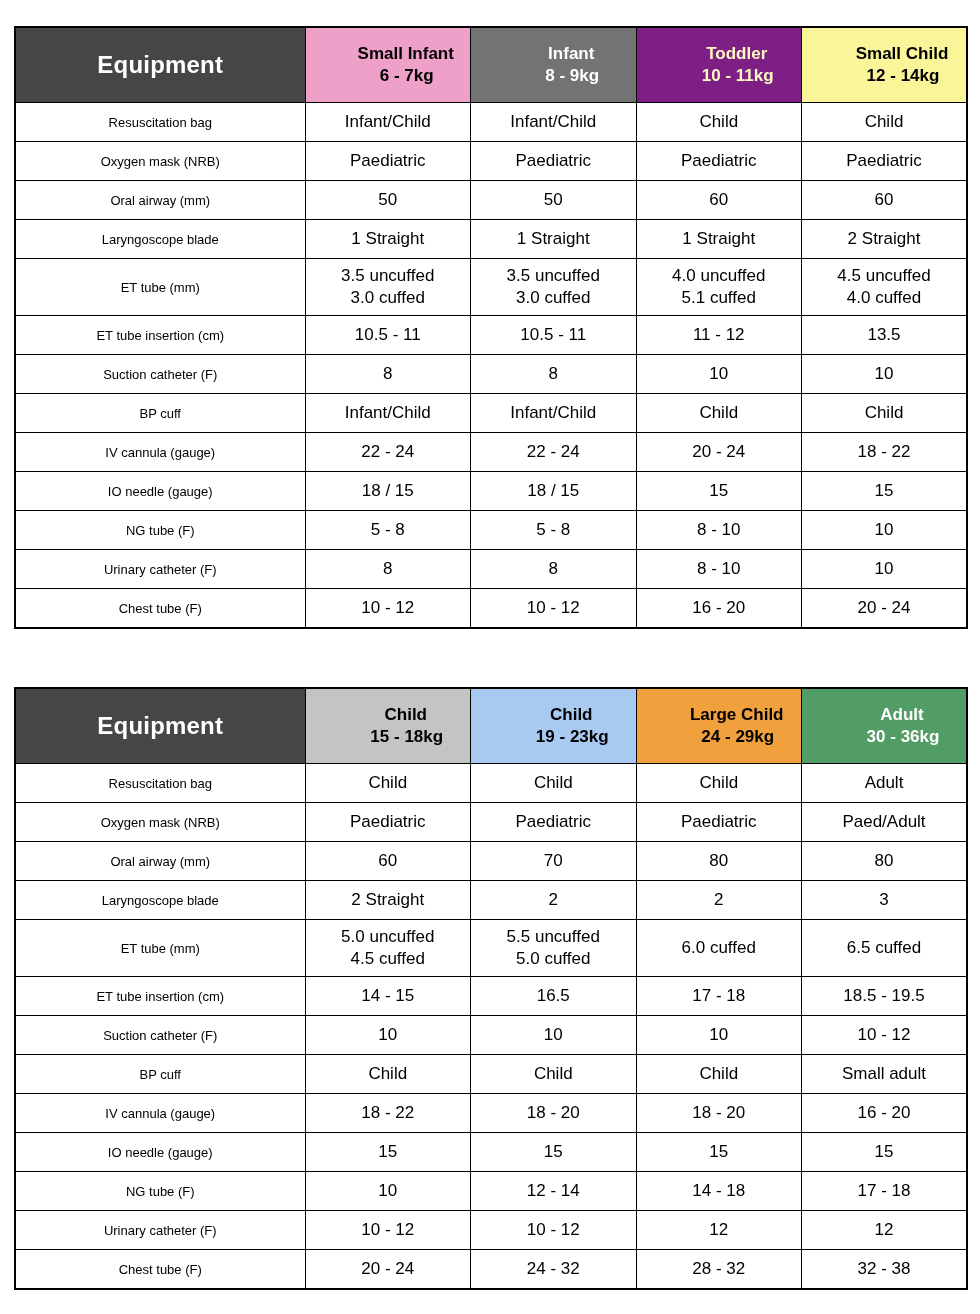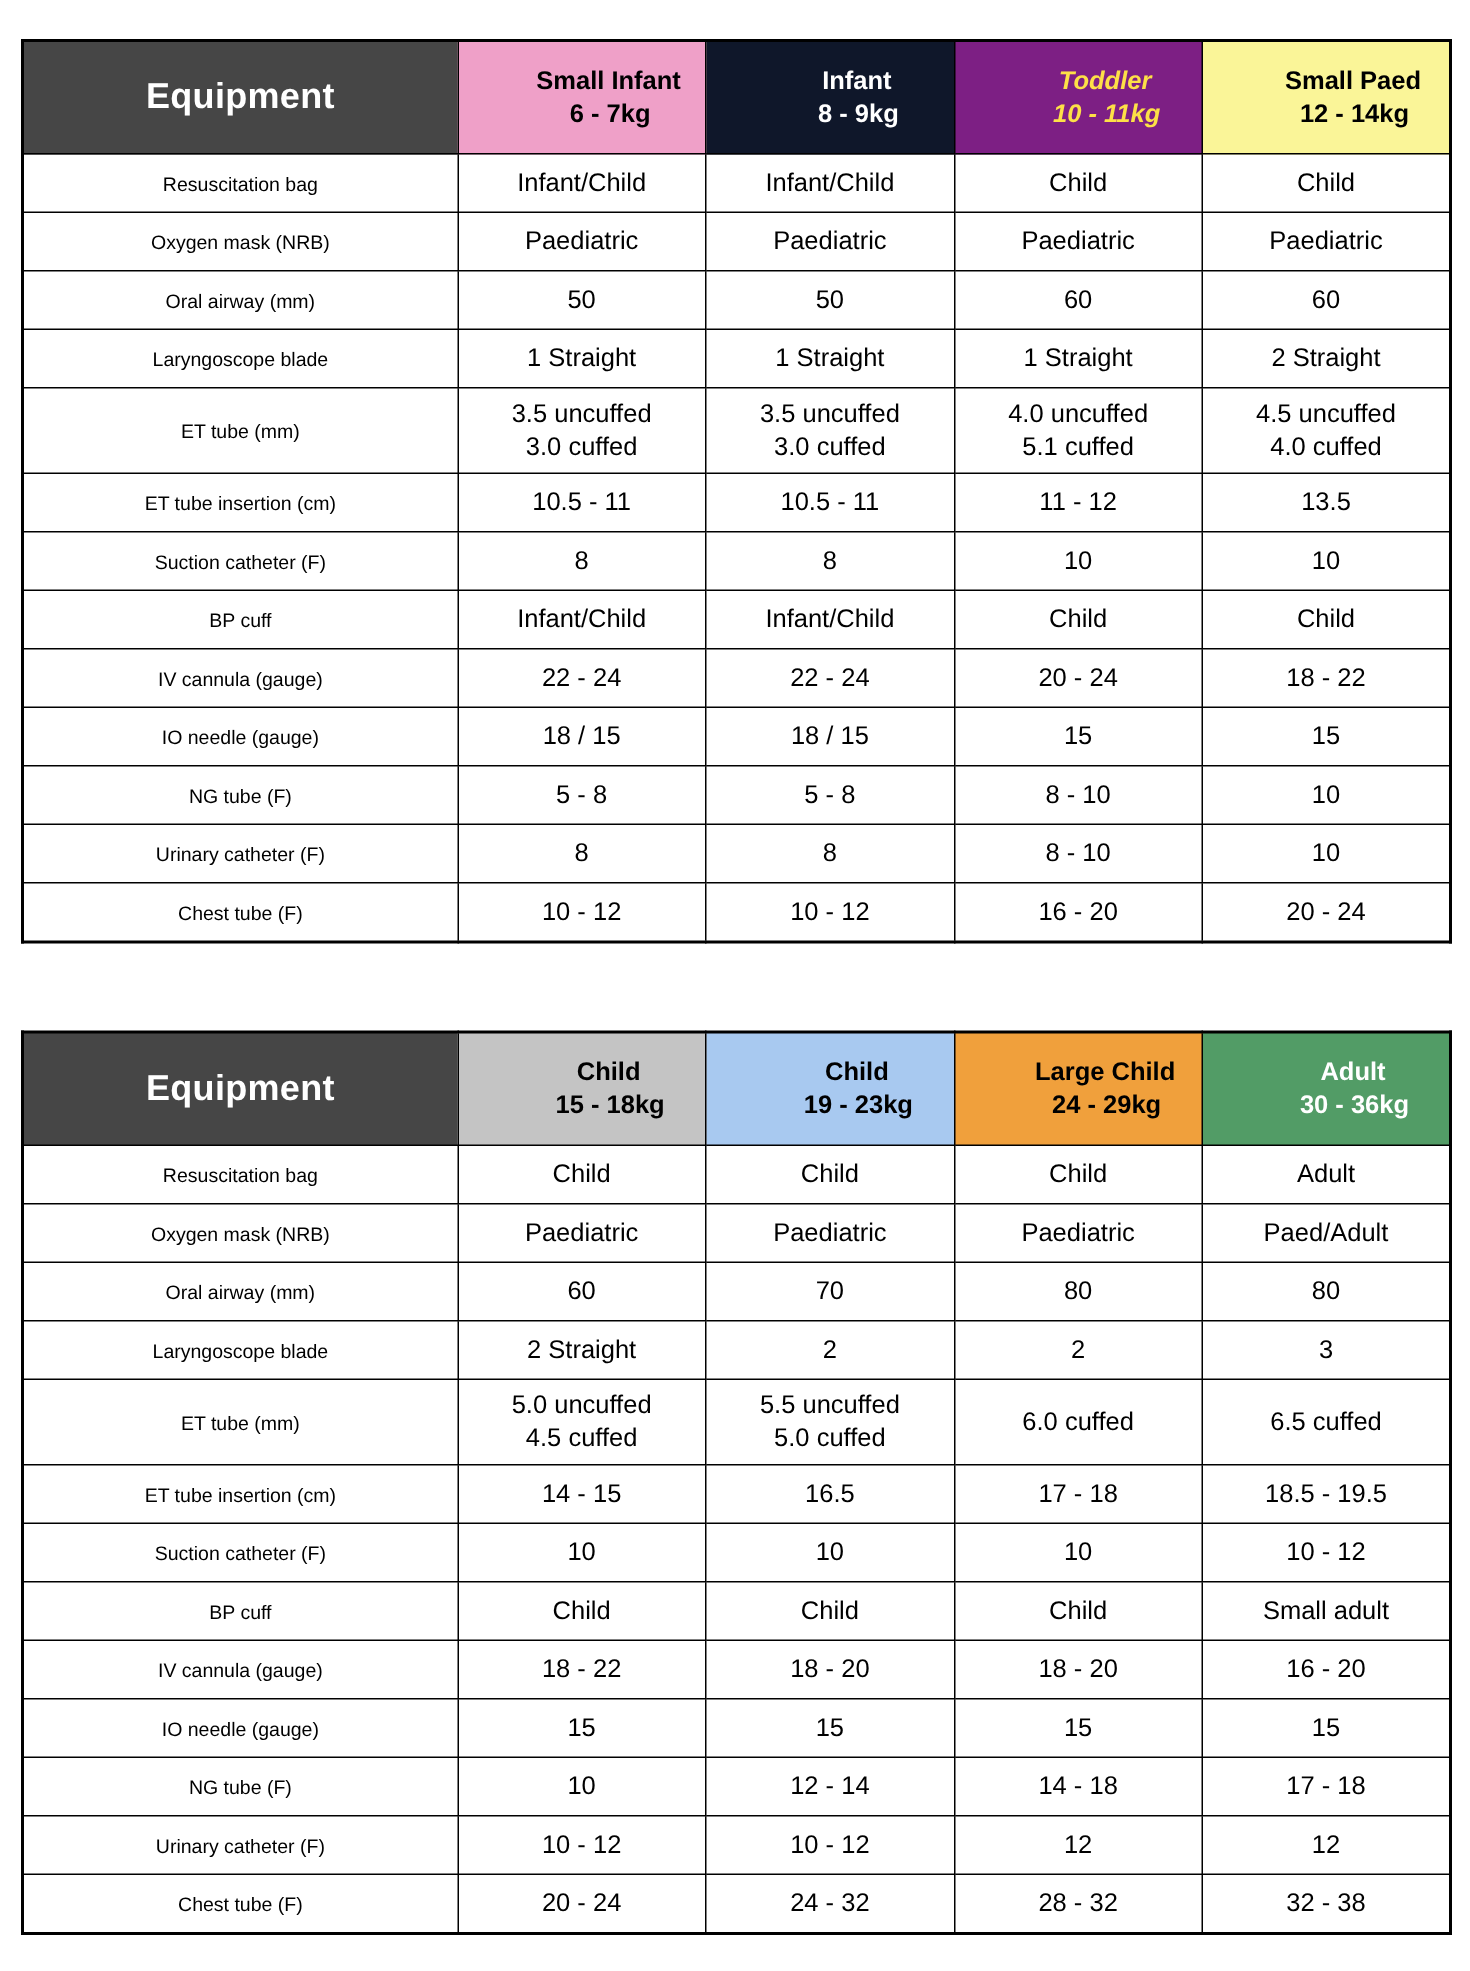--- a/index.html
+++ b/index.html
@@ -92,30 +92,30 @@
           <col class="c-data">
           <col class="c-data">
       </colgroup>
       <thead>
           <tr>
             <th class="hdr-equip">Equipment</th>
             <th class="hdr-band" style="background: rgb(239, 160, 200); color: rgb(0, 0, 0);">
               <span class="band-name">Small Infant</span>
               <span class="band-weight">6 - 7kg</span>
             </th>
-            <th class="hdr-band" style="background: #0f172a; color: rgb(255, 255, 255);">
+            <th class="hdr-band" style="background: #737373; color: rgb(255, 255, 255);">
               <span class="band-name">Infant</span>
               <span class="band-weight">8 - 9kg</span>
             </th>
-            <th class="hdr-band" style="background: rgb(125, 31, 132); color: #fde047; font-style: italic;">
+            <th class="hdr-band" style="background: rgb(125, 31, 132); color: #fef9c3;">
               <span class="band-name">Toddler</span>
               <span class="band-weight">10 - 11kg</span>
             </th>
             <th class="hdr-band" style="background: rgb(250, 245, 152); color: rgb(0, 0, 0);">
-              <span class="band-name">Small Paed</span>
+              <span class="band-name">Small Child</span>
               <span class="band-weight">12 - 14kg</span>
             </th>
           </tr>
         </thead>
       <tbody>
           <tr>
             <td class="equip-label">Resuscitation bag</td>
             <td class="val">
               <span class="line">Infant/Child</span>
             </td>

